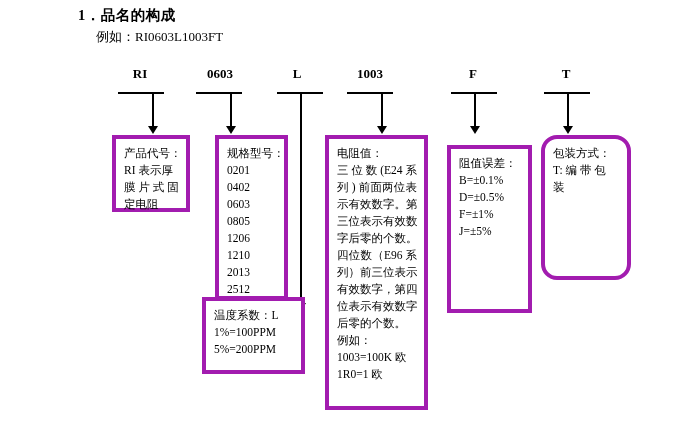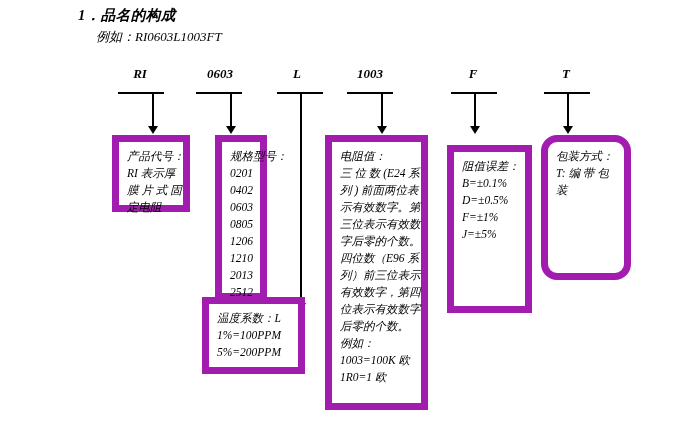--- a/index.html
+++ b/index.html
@@ -4,21 +4,21 @@
 <style>
   html,body{margin:0;padding:0;}
   body{
     width:695px;height:436px;
     background:#ffffff;
     font-family:"Liberation Serif","DejaVu Serif",serif;
     color:#000000;
     position:relative;
     overflow:hidden;
   }
-  .canvas{position:absolute;inset:0;font-style:italic;}
+  .canvas{position:absolute;inset:0;}
   .abs{position:absolute;}
 
   
   #heading{
     left:78px;top:6px;
     font-size:14.5px;font-weight:bold;
     letter-spacing:0.5px;
     white-space:nowrap;
   }
   #example{
@@ -41,21 +41,21 @@
   .vline{width:2px;background:#000;}
   .arrowhead{
     width:0;height:0;
     border-left:5px solid transparent;
     border-right:5px solid transparent;
     border-top:8px solid #000;
   }
 
   
   .box{
-    border:7px solid #a21caf;
+    border:4px solid #a21caf;
     box-sizing:border-box;
     background:#fff;
   }
   .box-inner{
     padding:6px 7px 4px 8px;
     font-size:11.5px;
     line-height:17px;
   }
   .box-inner div{white-space:nowrap;}
 
@@ -105,21 +105,21 @@
 
   <div class="abs box" style="left:112px;top:135px;width:78px;height:77px;">
     <div class="box-inner">
       <div>产品代号：</div>
       <div>RI 表示厚</div>
       <div>膜 片 式 固</div>
       <div>定电阻</div>
     </div>
   </div>
 
-  <div class="abs box" style="left:215px;top:135px;width:52px;height:165px;">
+  <div class="abs box" style="left:215px;top:135px;width:73px;height:165px;">
     <div class="box-inner">
       <div>规格型号：</div>
       <div>0201</div>
       <div>0402</div>
       <div>0603</div>
       <div>0805</div>
       <div>1206</div>
       <div>1210</div>
       <div>2013</div>
       <div>2512</div>

